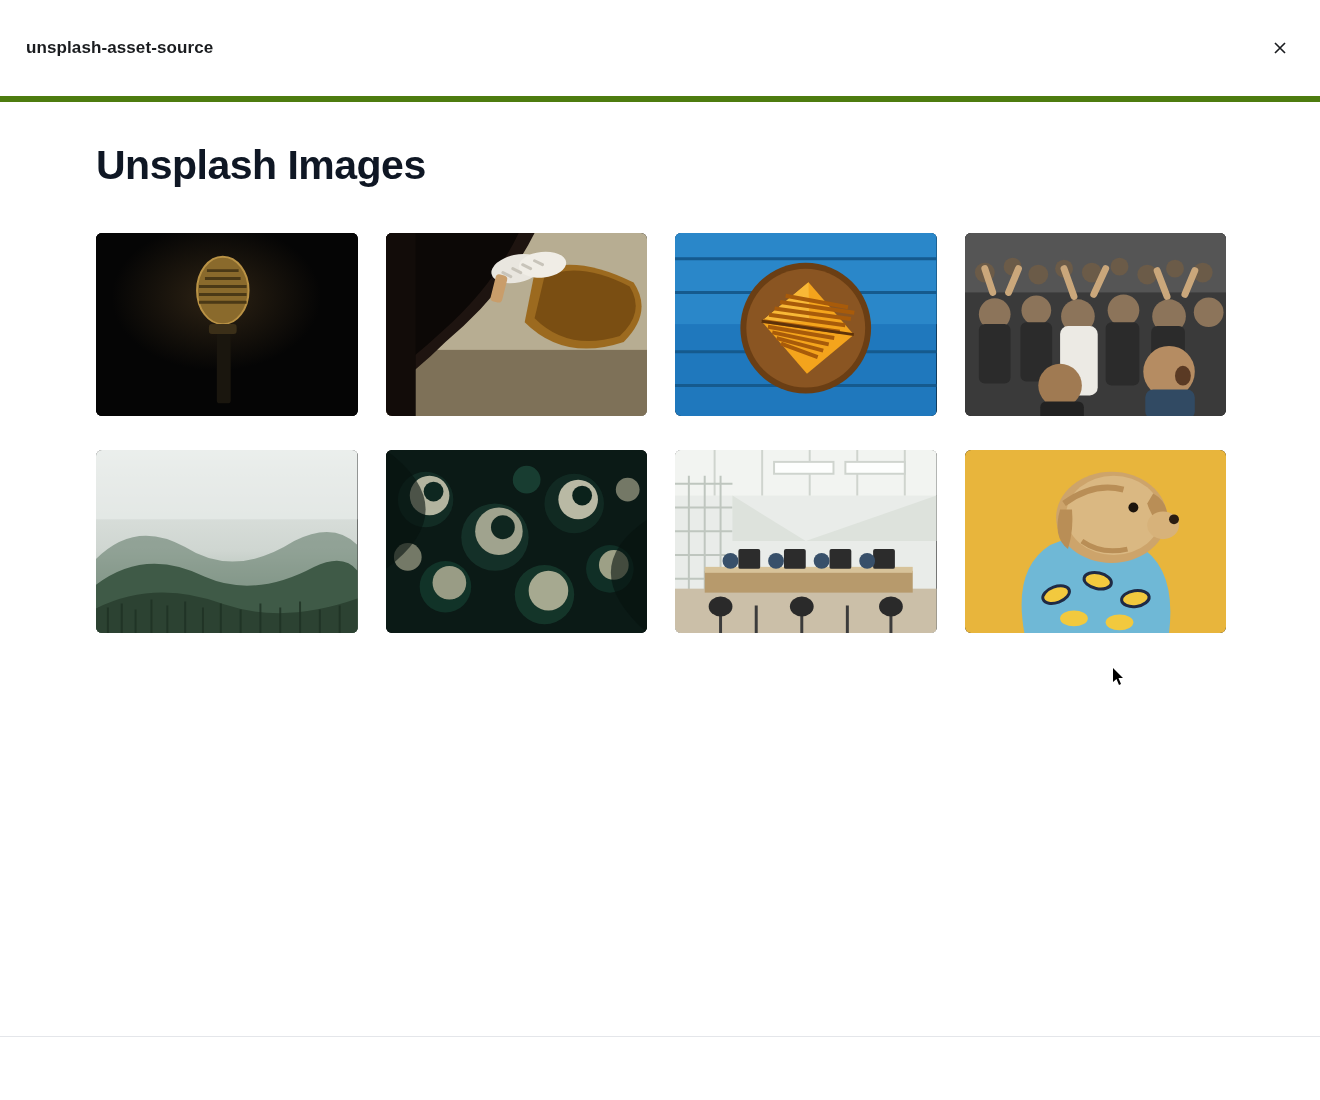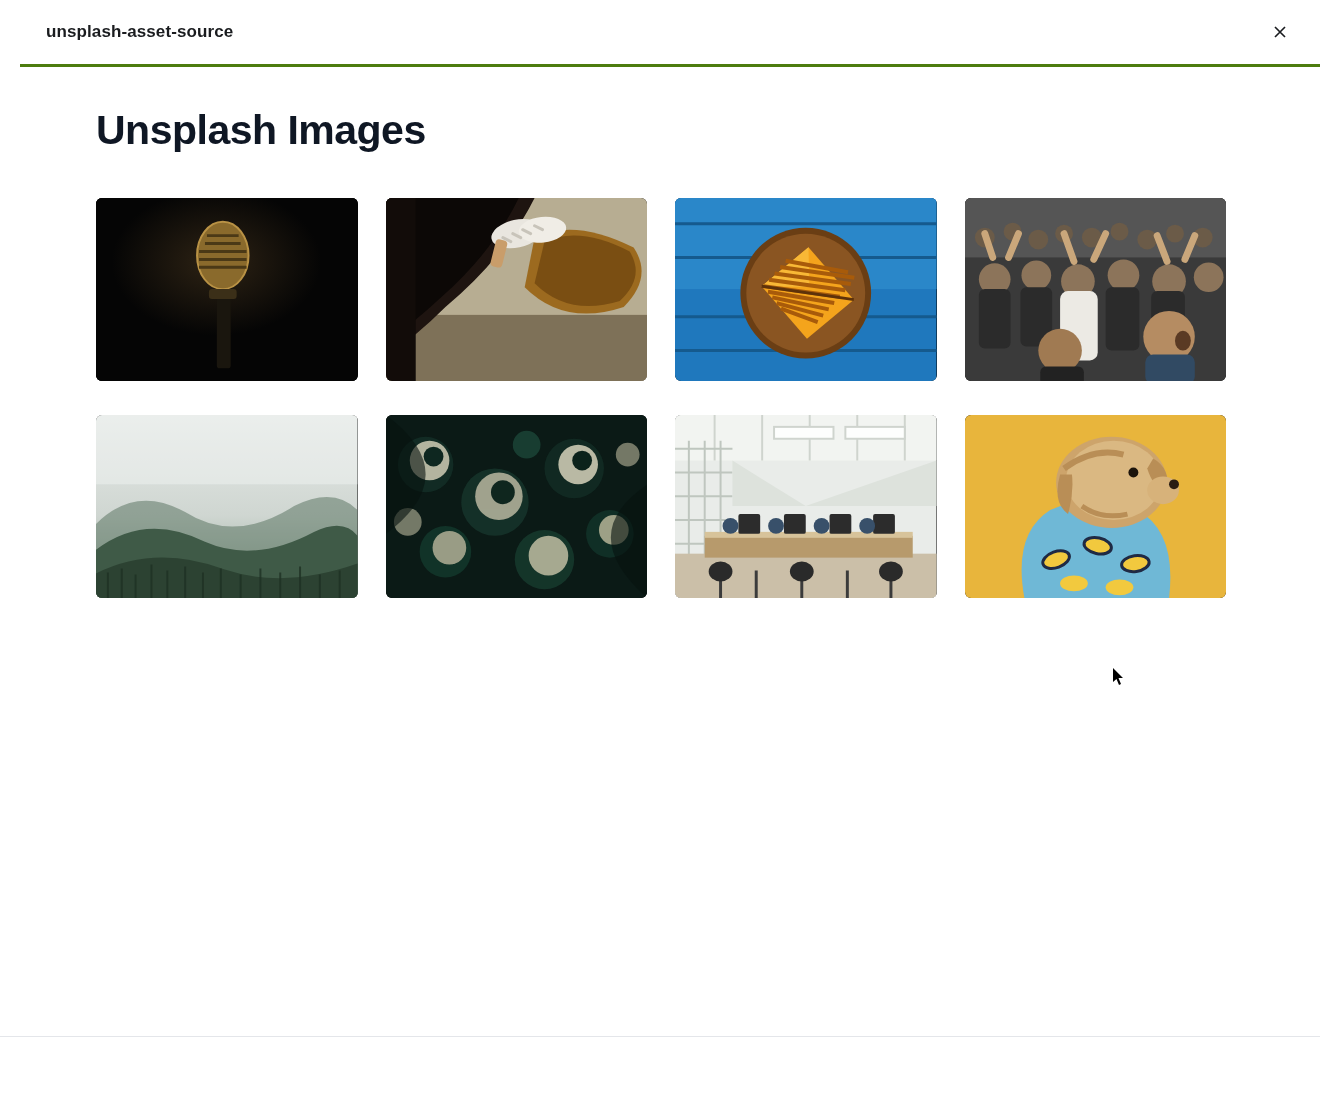--- a/index.html
+++ b/index.html
@@ -1,18 +1,18 @@
 <!DOCTYPE html>
 <html><head>
   <meta charset="utf-8">
   <style>
     * { box-sizing: border-box; margin: 0; padding: 0; }
     html, body { width: 1320px; height: 1100px; font-family: -apple-system, BlinkMacSystemFont, "Segoe UI", Helvetica, Arial, sans-serif; background: #fff; color: #101112; overflow: hidden; }
     .modal { width: 100%; height: 100%; display: flex; flex-direction: column; }
-    .modal-header { display: flex; align-items: center; justify-content: space-between; padding: 18px 26px; border-bottom: 3px solid #4d7c0f; margin-left: 20px; }
+    .modal-header { display: flex; align-items: center; justify-content: space-between; padding: 34px 26px; border-bottom: 6px solid #4d7c0f; }
     .modal-title { font-size: 17px; font-weight: 600; color: #1a1c1f; letter-spacing: 0.1px; }
     .close-btn { width: 28px; height: 28px; display: flex; align-items: center; justify-content: center; border: none; background: transparent; cursor: pointer; border-radius: 4px; }
     .close-btn svg { width: 20px; height: 20px; stroke: #1a1c1f; stroke-width: 2; }
     .modal-body { flex: 1; overflow: auto; padding: 40px 16px 0 0; }
     .content { width: 1130px; margin: 0 0 0 96px; }
     .page-heading { font-size: 41px; font-weight: 800; color: #0f1724; letter-spacing: -0.5px; margin-bottom: 44px; }
     .grid { display: grid; grid-template-columns: repeat(4, 1fr); gap: 34px 28px; }
     .thumb { width: 100%; aspect-ratio: 264/185; border-radius: 6px; overflow: hidden; cursor: pointer; position: relative; background: #000; display:block; }
     .thumb svg { width: 100%; height: 100%; display: block; }
     .modal-footer { height: 64px; border-top: 1px solid #e4e6ea; }

